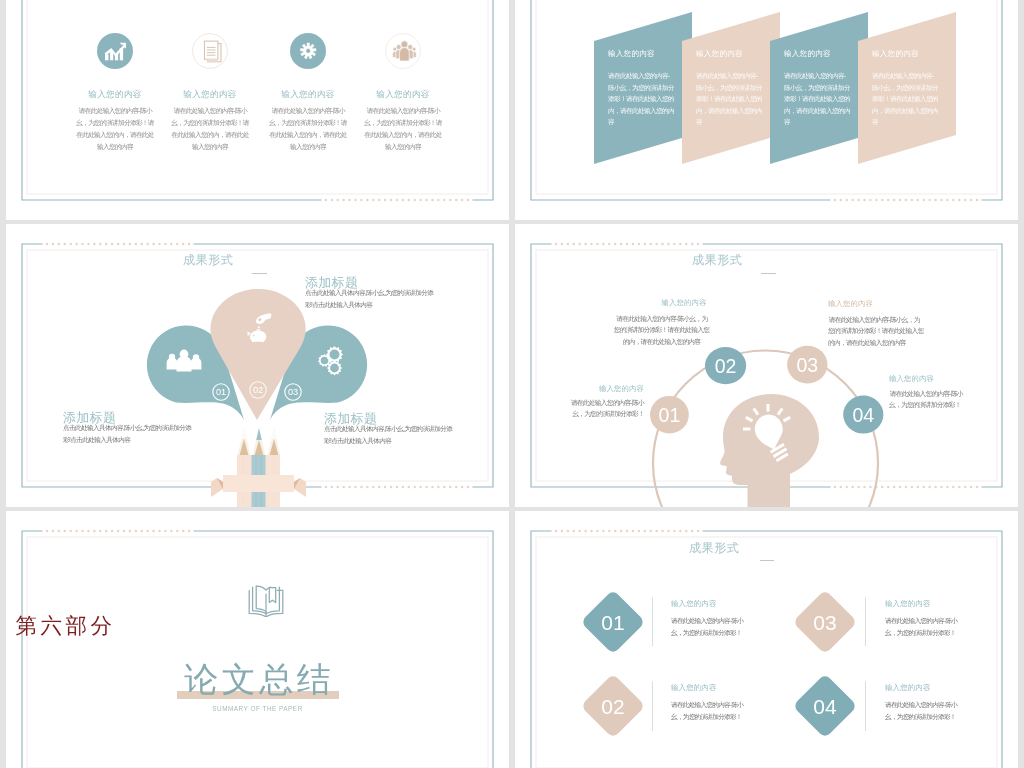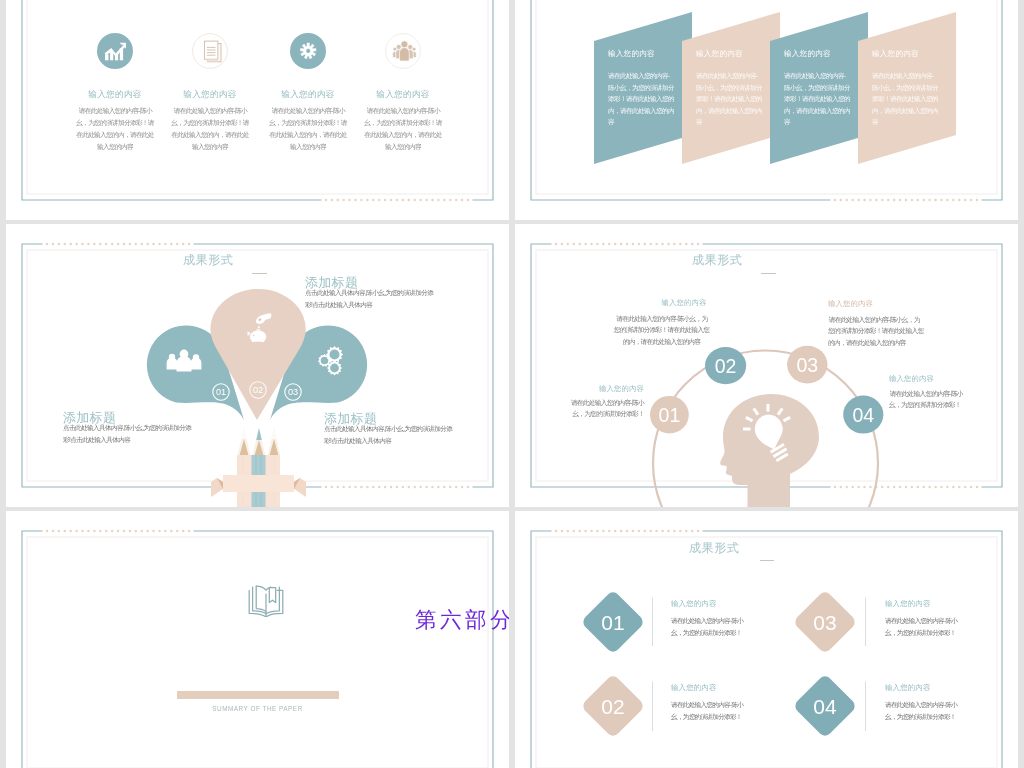--- a/index.html
+++ b/index.html
@@ -32,21 +32,21 @@
 
   
   .shead{position:absolute;color:#a7c6cc;font-size:12.2px;letter-spacing:.4px;}
   .sdash{position:absolute;height:1px;background:#cfc2b6;}
 
   
   .s6t{position:absolute;font-size:7.4px;color:#92bbc2;letter-spacing:.2px;}
   .s6b{position:absolute;font-size:6.6px;color:#6f6f6f;line-height:11.6px;letter-spacing:-0.7px;width:78px;}
 
   
-  .s5part{position:absolute;left:6px;top:94px;width:503px;text-align:right;font-size:21.5px;color:#6d28d9;letter-spacing:3.5px;text-indent:3.5px;font-weight:300;}
+  .s5part{position:absolute;left:6px;top:100px;width:503px;text-align:left;font-size:21.5px;color:#7f1d1d;letter-spacing:3.5px;text-indent:3.5px;font-weight:300;}
   .s5title{position:absolute;left:0;top:146px;width:503px;text-align:center;font-size:34px;color:#86aab1;letter-spacing:3.5px;text-indent:3.5px;font-weight:300;}
   .s5bar{position:absolute;left:171px;top:180px;width:162px;height:8px;background:#e3cdbd;}
   .s5sub{position:absolute;left:0;top:194px;width:503px;text-align:center;font-size:6.4px;color:#a9b9bb;letter-spacing:0.5px;}
 
   
   .s4t{position:absolute;font-size:7.3px;color:#95bcc3;letter-spacing:.2px;}
   .s4b{position:absolute;font-size:6.7px;color:#767676;line-height:11.3px;letter-spacing:-0.72px;text-indent:0.72px;}
   .tr{text-align:right;} .tc{text-align:center;} .bg{color:#d2b6a2;}
 
   
@@ -609,20 +609,21 @@
         <path d="M18 9.0 L18 30.2"></path>
         <path d="M4.6 2.0 L4.6 25.8 C9 25.8 13.4 25.8 18 28.6 C22.6 25.8 27 25.8 31.4 25.8 L31.4 2.0"></path>
         <path d="M8.2 1.0 L8.2 23.6 C12 23.6 15 24.2 18 26.4"></path>
         <path d="M8.2 1.0 C12 1.0 15.6 2.0 18 5.2 C19.2 3.8 20.8 2.6 22.6 2.0"></path>
         <path d="M21.3 2.6 L21.3 17.6 L24.5 15.2 L27.7 17.6 L27.7 2.6 Z"></path>
       </g>
     </svg>
 
     <div class="s5part">第六部分</div>
     <div class="s5bar"></div>
+    <div class="s5title">论文总结</div>
     <div class="s5sub">SUMMARY OF THE PAPER</div>
   </div>
   <div class="slide s6">
     <div class="frame">
         <svg width="503" height="283" viewBox="0 0 503 283">
       <rect x="21" y="26" width="461" height="231" fill="none" stroke="#f1eeea" stroke-width="1"></rect>
       <path d="M16 20 L36 20 M188.07999999999998 20 L487 20 L487 263 L467 263 M314.92 263 L16 263 L16 20" fill="none" stroke="#7ba0ab" stroke-width="1.1" opacity=".8" stroke-linecap="square"></path>
       <circle cx="41.00" cy="20" r="1.25" fill="#e5d5c8"></circle>
           <circle cx="46.92" cy="20" r="1.25" fill="#e5d5c8"></circle>
           <circle cx="52.84" cy="20" r="1.25" fill="#e5d5c8"></circle>

